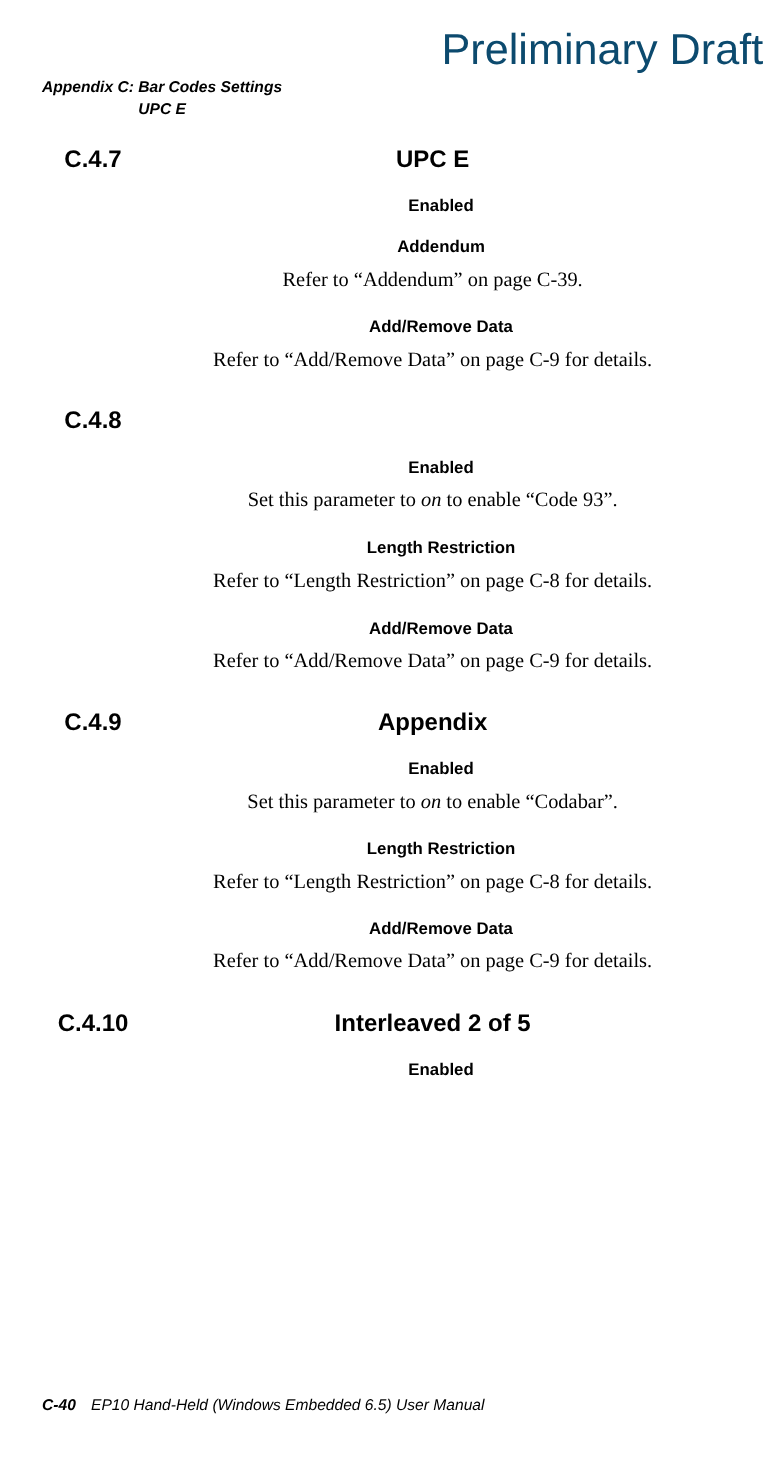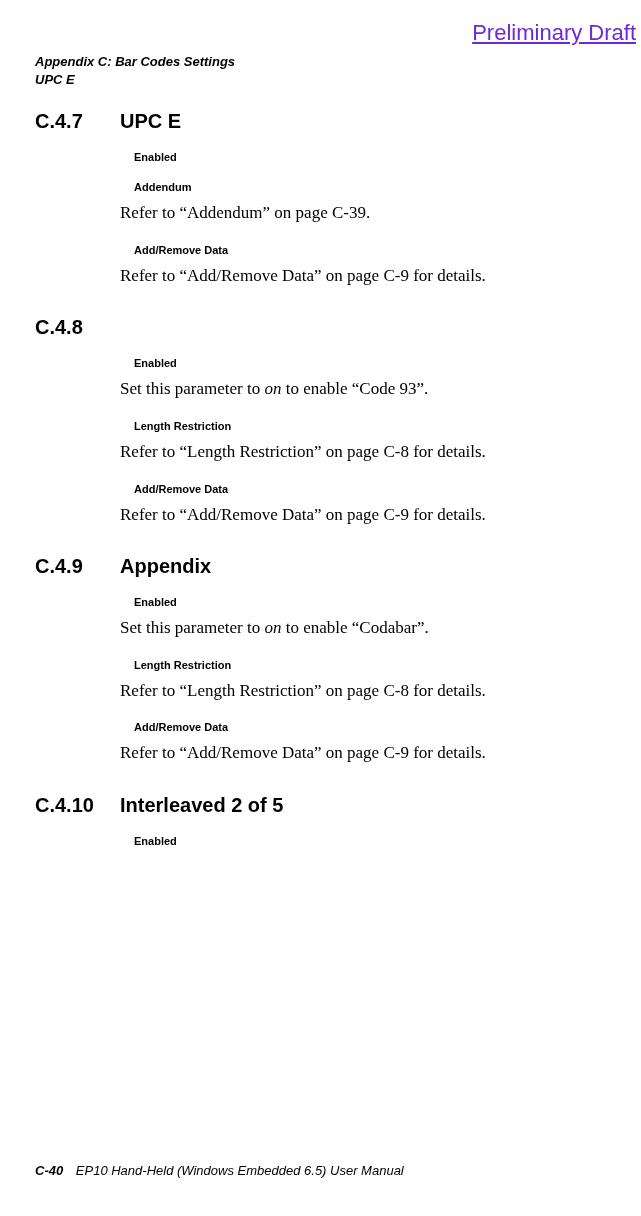--- a/index.html
+++ b/index.html
@@ -13,40 +13,41 @@
       background: #fff;
       position: relative;
       font-family: Georgia, 'Times New Roman', serif;
       color: #000;
     }
     .watermark {
       position: absolute;
       top: 20px;
       right: 5px;
       font-family: Arial, Helvetica, sans-serif;
-      font-size: 22px;
-      color: #6d28d9;
+      font-size: 36px;
+      color: #0c4a6e;
       font-weight: 400;
-      text-decoration: underline;
     }
     .header {
       position: absolute;
-      top: 53px;
+      top: 64px;
       left: 35px;
       font-family: Verdana, Arial, sans-serif;
       font-style: italic;
       font-weight: 700;
       font-size: 13px;
       line-height: 1.4;
+      text-align: center;
     }
     .content {
       position: absolute;
-      top: 110px;
+      top: 122px;
       left: 35px;
       right: 40px;
+      text-align: center;
     }
     .section {
       margin-bottom: 28px;
     }
     .section-heading {
       display: flex;
       font-family: Verdana, Arial, sans-serif;
       font-weight: 700;
       font-size: 20px;
       margin-bottom: 18px;
@@ -58,21 +59,21 @@
     .section-title {
       flex: 1;
     }
     .subsection {
       margin-left: 85px;
       margin-bottom: 18px;
     }
     .subsection-heading {
       font-family: Verdana, Arial, sans-serif;
       font-weight: 700;
-      font-size: 11px;
+      font-size: 14px;
       margin-bottom: 8px;
       margin-left: 14px;
     }
     .subsection-body {
       font-family: Georgia, 'Times New Roman', serif;
       font-size: 17px;
       line-height: 1.45;
     }
     .subsection-body em {
       font-style: italic;

